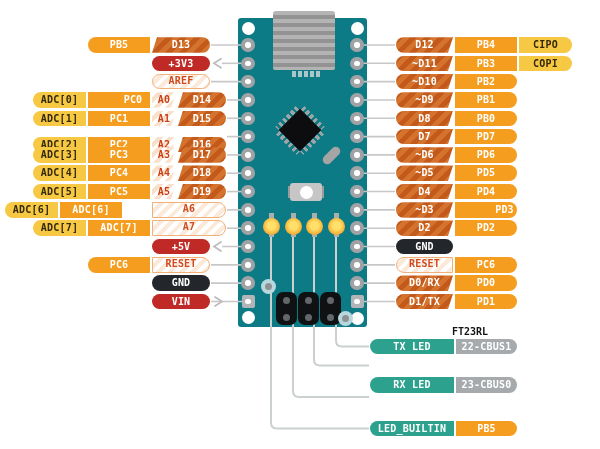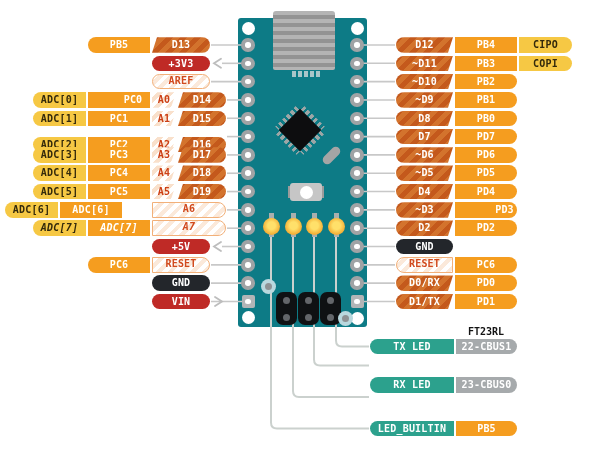--- a/index.html
+++ b/index.html
@@ -56,21 +56,21 @@
   .pad{width:13px;height:13px;background:#B2B5B7;border-radius:2px;}
   .stem{width:5px;background:#A9AFAD;}
   .led{width:17px;height:17px;border-radius:50%;
        background:radial-gradient(circle at 50% 45%,#FFE06A 0 30%,#F4B33A 65%,#E89427 100%);}
   .via{width:15px;height:15px;border-radius:50%;background:#B9D8DE;}
   .via::after{content:"";position:absolute;left:50%;top:50%;width:7px;height:7px;margin:-3.5px 0 0 -3.5px;
        border-radius:50%;background:#8E9294;}
   .icsp{width:21px;height:33px;background:#0F1113;border-radius:7px;}
   .icsp i{position:absolute;left:50%;width:7px;height:7px;margin-left:-3.5px;border-radius:50%;background:#63666A;}
   .icsp i.t{top:4.5px;} .icsp i.b{top:21.5px;}
-  #ftlabel{left:452px;top:326px;width:68px;height:11px;text-align:center;font-size:10px;
+  #ftlabel{left:452px;top:326px;width:68px;height:11px;font-size:10px;
        font-weight:700;color:#141414;line-height:11px;}
 </style>
 </head>
 <body>
 
 <div id="stage">
   <div id="board" class="abs"></div>
   <svg id="wires" class="abs" width="600" height="449" style="left:0;top:0">
       <line x1="211" y1="45" x2="248" y2="45" stroke="#C8C8C8" stroke-width="1.6" fill="none"></line>
       <line x1="222" y1="63.32" x2="248" y2="63.32" stroke="#C8C8C8" stroke-width="1.6" fill="none"></line>
@@ -232,21 +232,21 @@
         <div class="pill c-adc cap-l" style="width: 53px;">ADC[5]</div>
         <div class="pill c-port" style="width: 62px;">PC5</div>
         <div class="pill c-ana slant-r" style="width: 24px;">A5</div>
         <div class="pill c-dig cap-r slant-l" style="width: 48px;">D19</div>
       </div>
       <div class="row l" style="left: 33px; top: 202.13px; width: 193px;">
         <div class="pill c-adc cap-l" style="width: 53px;">ADC[6]</div>
         <div class="pill c-port" style="width: 62px;">ADC[6]</div>
         <div class="pill c-anaw cap-r" style="width: 74px; margin-left: 28px;">A6</div>
       </div>
-      <div class="row l" style="left: 33px; top: 220.45px; width: 193px; font-style: italic;">
+      <div class="row l" style="left: 33px; top: 220.45px; width: 193px;">
         <div class="pill c-adc cap-l" style="width: 53px;">ADC[7]</div>
         <div class="pill c-port" style="width: 62px;">ADC[7]</div>
         <div class="pill c-anaw cap-r" style="width: 74px;">A7</div>
       </div>
       <div class="row l" style="left: 33px; top: 238.77px; width: 177px;">
         <div class="pill c-pow cap-l cap-r" style="width: 58px;">+5V</div>
       </div>
       <div class="row l" style="left: 33px; top: 257.09px; width: 177px;">
         <div class="pill c-port cap-l" style="width: 62px;">PC6</div>
         <div class="pill c-ref cap-r" style="width: 58px;">RESET</div>

